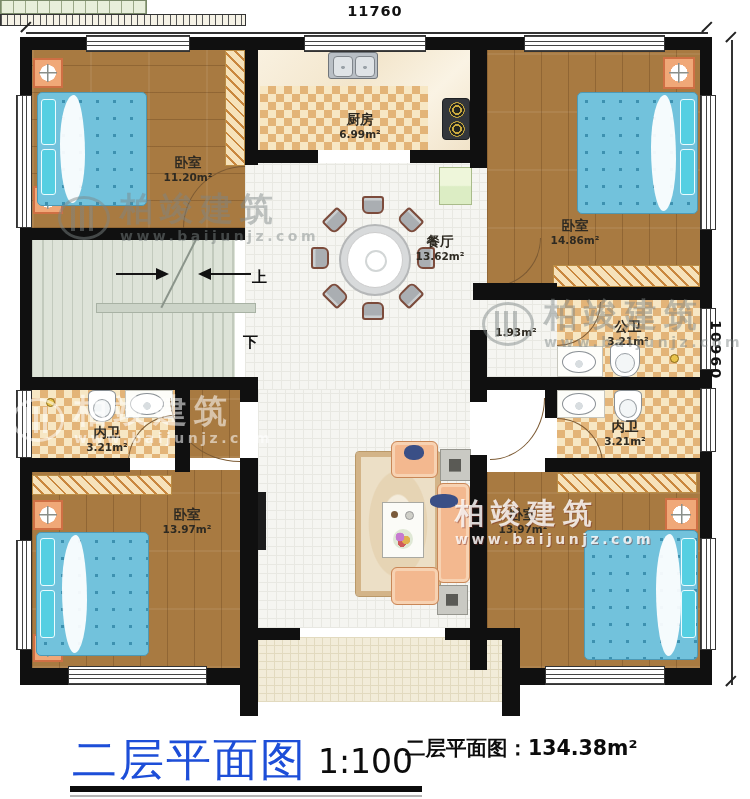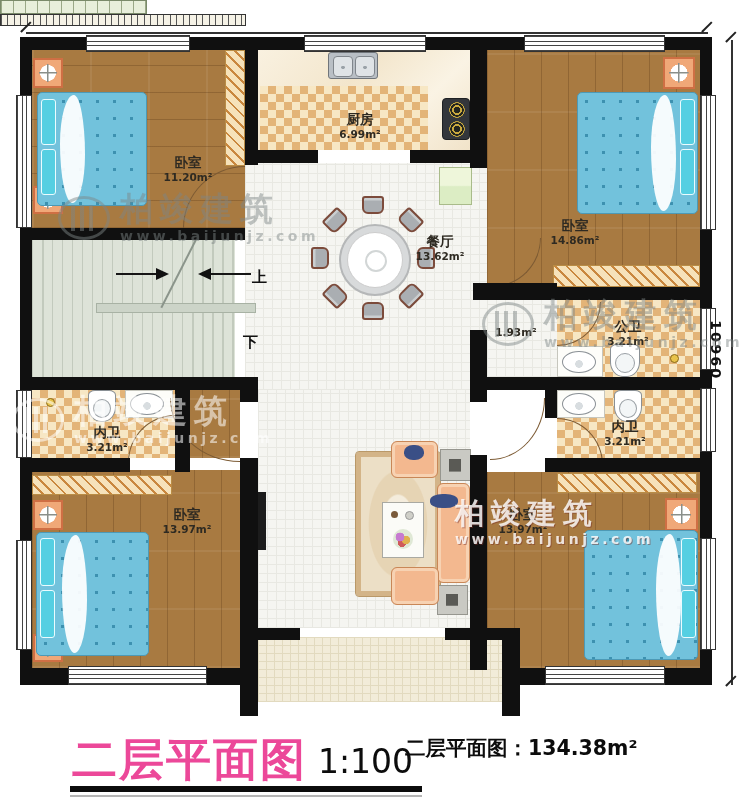--- a/index.html
+++ b/index.html
@@ -100,21 +100,21 @@
   .wm .wlogo:before{content:"";position:absolute;left:10px;top:6px;right:10px;bottom:6px;
      background:repeating-linear-gradient(90deg,currentColor 0 4px,transparent 4px 9px);}
   .wm .wbrand{font-size:33px;font-weight:bold;letter-spacing:7px;line-height:1;}
   .wm .wurl{font-size:14px;font-weight:bold;letter-spacing:3.5px;margin-top:3px;}
   .wm.grey{color:rgba(125,133,133,.48);}
   .wm.faint{color:rgba(255,255,255,.55);}
   .wm.white{color:rgba(255,255,255,.82);text-shadow:1px 1px 0 rgba(120,45,35,.45);}
   .wm.white .wbrand{font-size:29px;}
   
   #titleblock{position:absolute;left:0;top:726px;width:750px;height:73px;background:#fff;z-index:70;}
-  .tb-title{position:absolute;left:72px;top:4px;font-size:45px;font-weight:700;color:#ec4899;letter-spacing:2px;}
+  .tb-title{position:absolute;left:72px;top:4px;font-size:45px;font-weight:400;color:#1d4ed8;letter-spacing:2px;}
   .tb-scale{position:absolute;left:318px;top:16px;font-size:33px;font-weight:normal;color:#0c0c0c;}
   .tb-rule{position:absolute;left:70px;top:60px;width:352px;height:6px;background:#0c0c0c;}
   .tb-rule2{position:absolute;left:70px;top:69px;width:352px;height:2px;background:#b5b5b5;}
   .tb-line{position:absolute;left:405px;font-size:20.5px;font-weight:bold;color:#0c0c0c;white-space:nowrap;}
 </style>
 </head>
 <body>
 
 <div id="plan">
 
@@ -329,20 +329,21 @@
     <div class="rn">卧室</div>
     <div class="ra">13.97m²</div>
   </div>
 
   <div class="stairtxt" style="left:252px;top:268px;">上</div>
   <div class="stairtxt" style="left:243px;top:333px;">下</div>
 
   <div class="dim" style="left:26px;top:32px;width:682px;height:2px;"></div>
   <div class="tick" style="left:19px;top:26px;"></div>
   <div class="tick" style="left:700px;top:26px;"></div>
+  <div class="dimtxt" style="left:300px;top:3px;width:150px;text-align:center;">11760</div>
   <div class="dim" style="left:731px;top:40px;width:2px;height:645px;"></div>
   <div class="tick" style="left:724px;top:36px;"></div>
   <div class="tick" style="left:724px;top:680px;"></div>
   <div class="dimtxt vert" style="left:708px;top:320px;height:90px;">10960</div>
 
   <div class="wm grey" style="left:58px;top:192px;">
     <span class="wlogo"></span>
     <span>
       <div class="wbrand">柏竣建筑</div>
       <div class="wurl">www.baijunjz.com</div>

